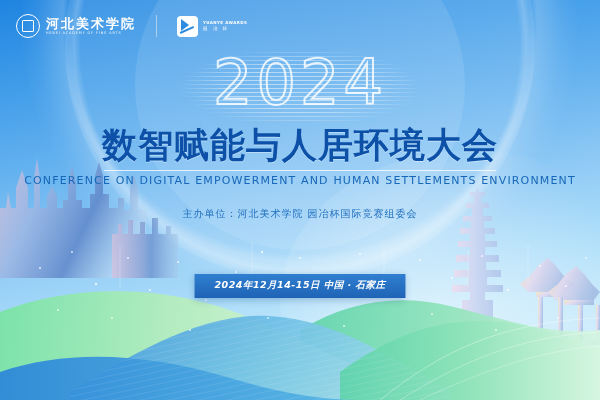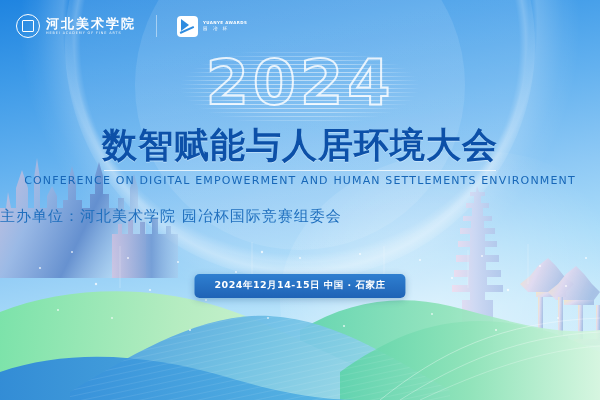--- a/index.html
+++ b/index.html
@@ -48,21 +48,21 @@
     background: radial-gradient(circle at 40% 55%, rgba(255,255,255,0.45) 0%, rgba(255,255,255,0.20) 40%, rgba(255,255,255,0.0) 70%);
   }
 
   
   .year {
     position: absolute;
     top: 52px;
     left: 0; right: 0;
     text-align: center;
     font-size: 62px;
-    font-weight: 700;
+    font-weight: 400;
     letter-spacing: 4px;
     line-height: 1;
     color: transparent;
     -webkit-text-stroke: 2px rgba(255,255,255,0.82);
     text-stroke: 2px rgba(255,255,255,0.82);
     font-family: "DejaVu Sans", "Liberation Sans", sans-serif;
   }
   .year-stripes {
     position: absolute;
     top: 52px; left: 0; right: 0; height: 70px;
@@ -185,39 +185,40 @@
     font-size: 11px;
     letter-spacing: 1.15px;
     font-weight: 400;
     white-space: nowrap;
   }
 
   
   .organiser {
     position: absolute;
     top: 207px; left: 0; right: 0;
-    text-align: left;
+    text-align: center;
     color: #1f6fbe;
-    font-size: 15px;
+    font-size: 10px;
     letter-spacing: 1px;
     z-index: 6;
   }
 
   
   .date-pill {
     position: absolute;
     top: 274px; left: 50%;
     transform: translateX(-50%);
     background: linear-gradient(180deg, #2f7fd0 0%, #1f63b6 100%);
-    border-radius: 5px;
+    border-radius: 0;
     padding: 5px 20px 6px;
     text-align: center;
     color: #ffffff;
     box-shadow: 0 2px 7px rgba(12, 60, 120, 0.28);
     z-index: 9;
+    font-style: italic;
   }
   .date-cn { font-size: 9.5px; font-weight: 700; letter-spacing: .5px; line-height: 1.35; white-space: nowrap; }
   .date-en { font-size: 9.5px; font-weight: 700; letter-spacing: .2px; line-height: 1.35; white-space: nowrap; }
 
   
   .scenery { position: absolute; inset: 0; z-index: 3; pointer-events: none; }
   .skyline { position: absolute; left: 0; bottom: 122px; z-index: 2; pointer-events: none; }
   .sparkles { position: absolute; inset: 0; z-index: 4; pointer-events: none; }
 </style>
 </head>

